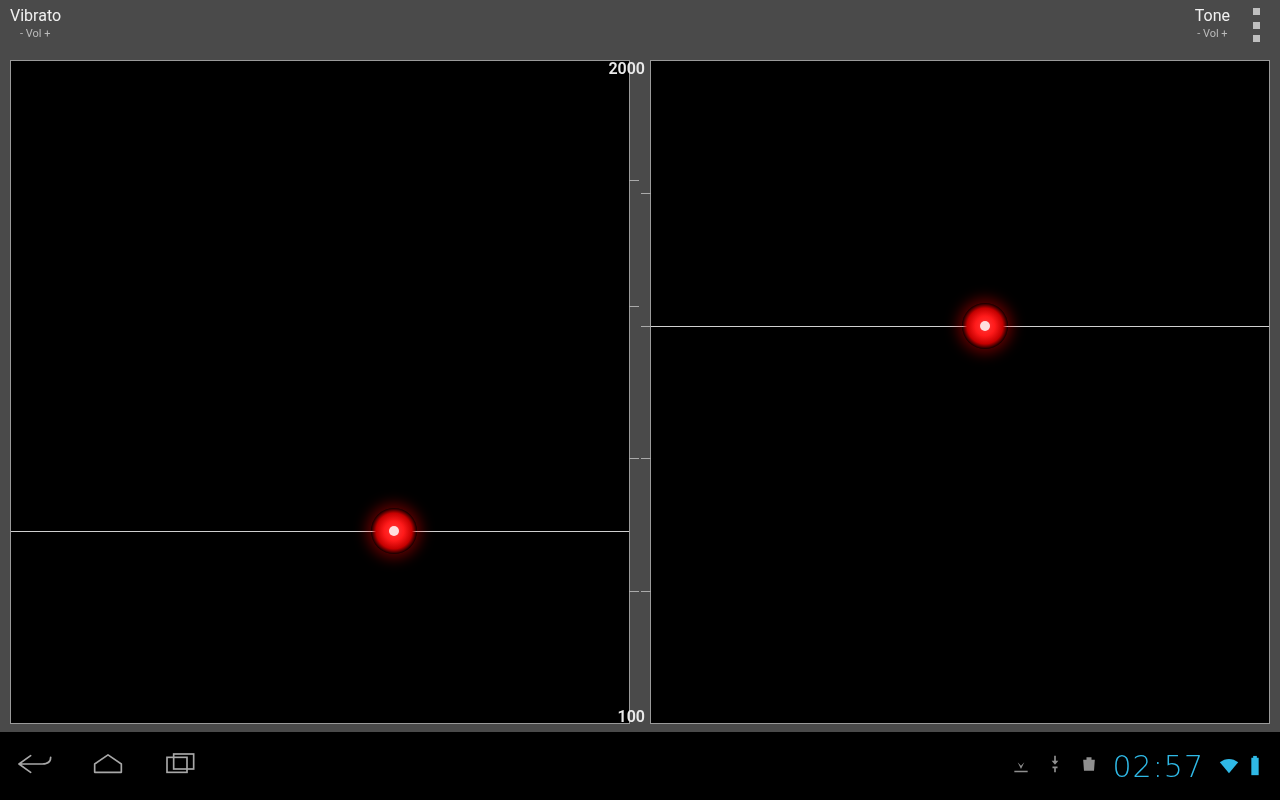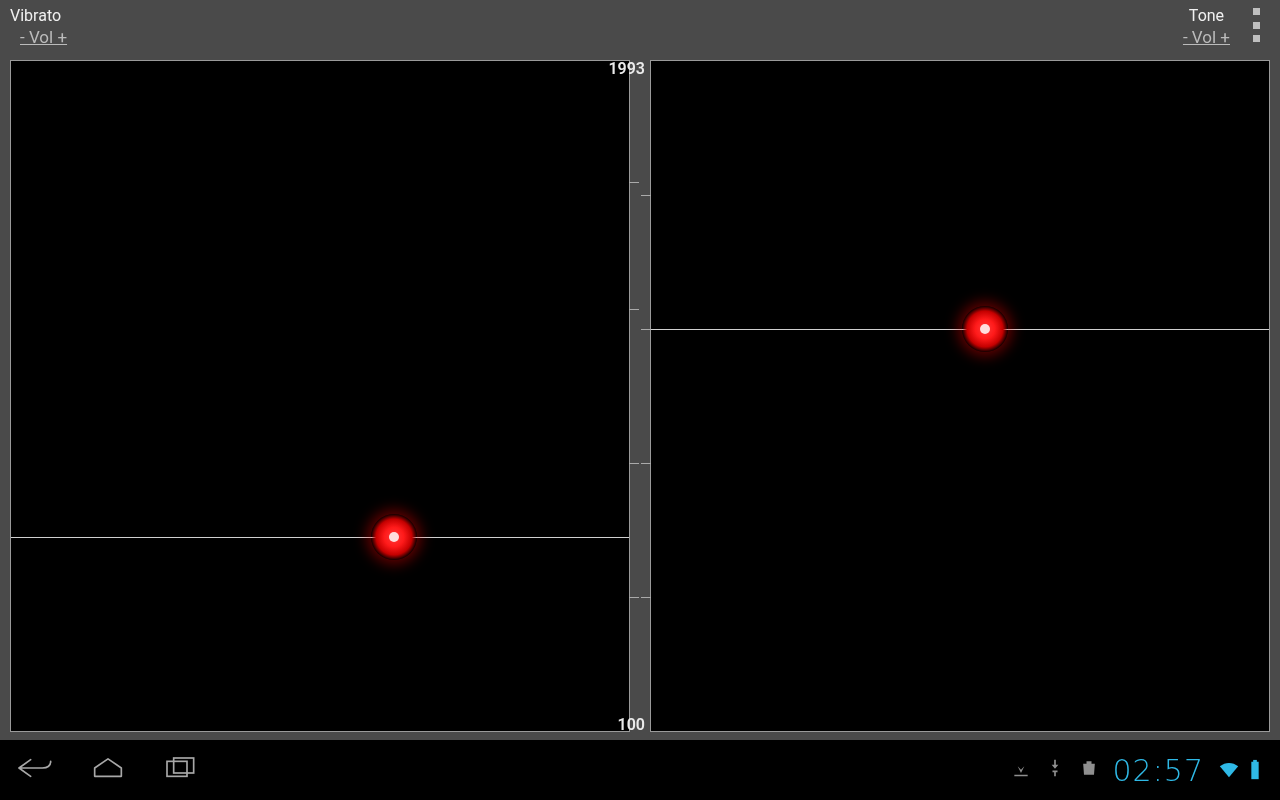--- a/index.html
+++ b/index.html
@@ -19,24 +19,23 @@
   }
   .hdr-left { left: 10px; text-align: left; }
   .hdr-right { right: 50px; text-align: center; }
   .hdr-title {
     font-size: 16px;
     font-weight: 400;
     color: #f0f0f0;
     margin-bottom: 2px;
   }
   .hdr-sub {
-    font-size: 17px;
+    font-size: 11px;
     color: #bbb;
     padding-left: 10px;
-    text-decoration: underline;
   }
   .hdr-right .hdr-sub { padding-left: 0; padding-right: 0; }
   .menu-dots {
     position: absolute;
     right: 14px; top: 8px;
     width: 20px; height: 34px;
     display: flex; flex-direction: column; justify-content: space-between;
     align-items: center;
     cursor: pointer;
   }
@@ -101,21 +100,21 @@
     margin-right: 6px;
     color: #eaeaea;
     font-size: 16px;
     font-weight: 600;
     transform: translateY(-50%);
     white-space: nowrap;
   }
 
   
   .navbar {
-    height: 60px;
+    height: 68px;
     background: #000;
     display: flex;
     align-items: center;
     padding: 0 14px;
     color: #9a9a9a;
   }
   .nav-icons { display: flex; gap: 34px; align-items: center; }
   .nav-icons svg { width: 40px; height: 28px; stroke: #a8a8a8; fill: none; stroke-width: 2; }
   .status {
     margin-left: auto;
@@ -163,21 +162,21 @@
         </div>
       <div class="hline" id="hline-left" style="top: 71%;"></div>
       <div class="node" id="node-left" style="left: 62%; top: 71%;">
           <div class="core"></div>
         </div>
     </div>
   </div>
 
   <div class="pad-col right">
     <div class="pad" id="pad-right">
-      <span class="axis-label" style="top:1%;">1993</span>
+      <span class="axis-label" style="top:1%;">2000</span>
       <span class="axis-label" style="top:99%;">100</span>
       <div class="ticks-left" id="ticks-right-pad">
           <div class="tick" style="top: 20%;"></div>
           <div class="tick" style="top: 40%;"></div>
           <div class="tick" style="top: 60%;"></div>
           <div class="tick" style="top: 80%;"></div>
         </div>
       <div class="hline" id="hline-right" style="top: 40%;"></div>
       <div class="node" id="node-right" style="left: 54%; top: 40%;">
           <div class="core"></div>

